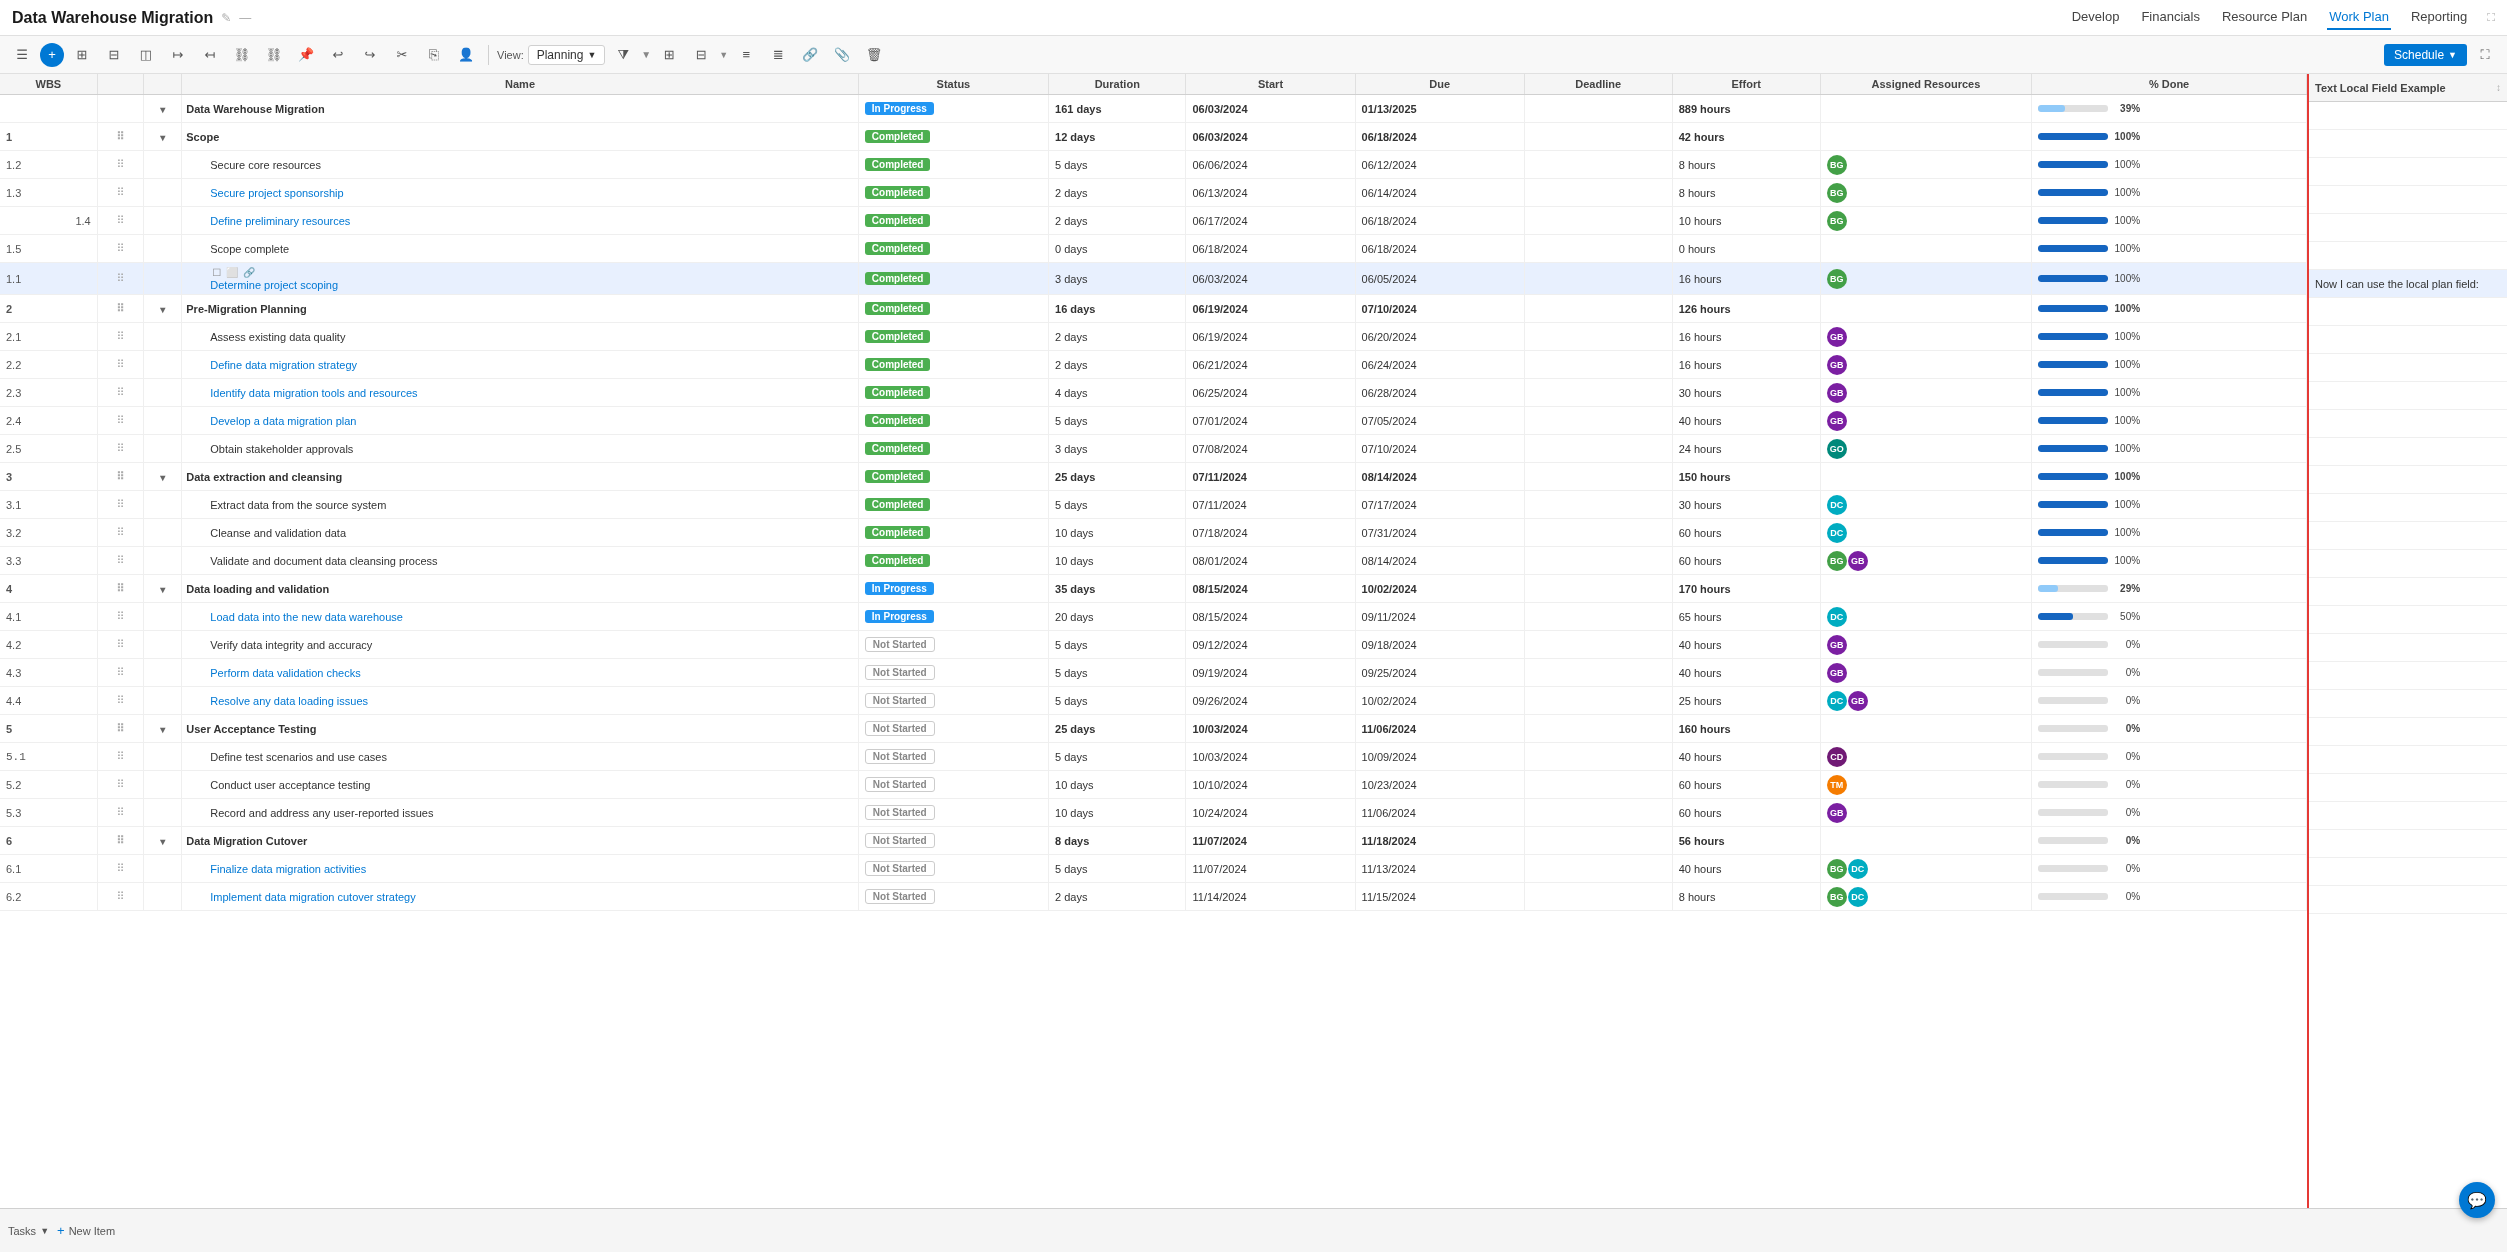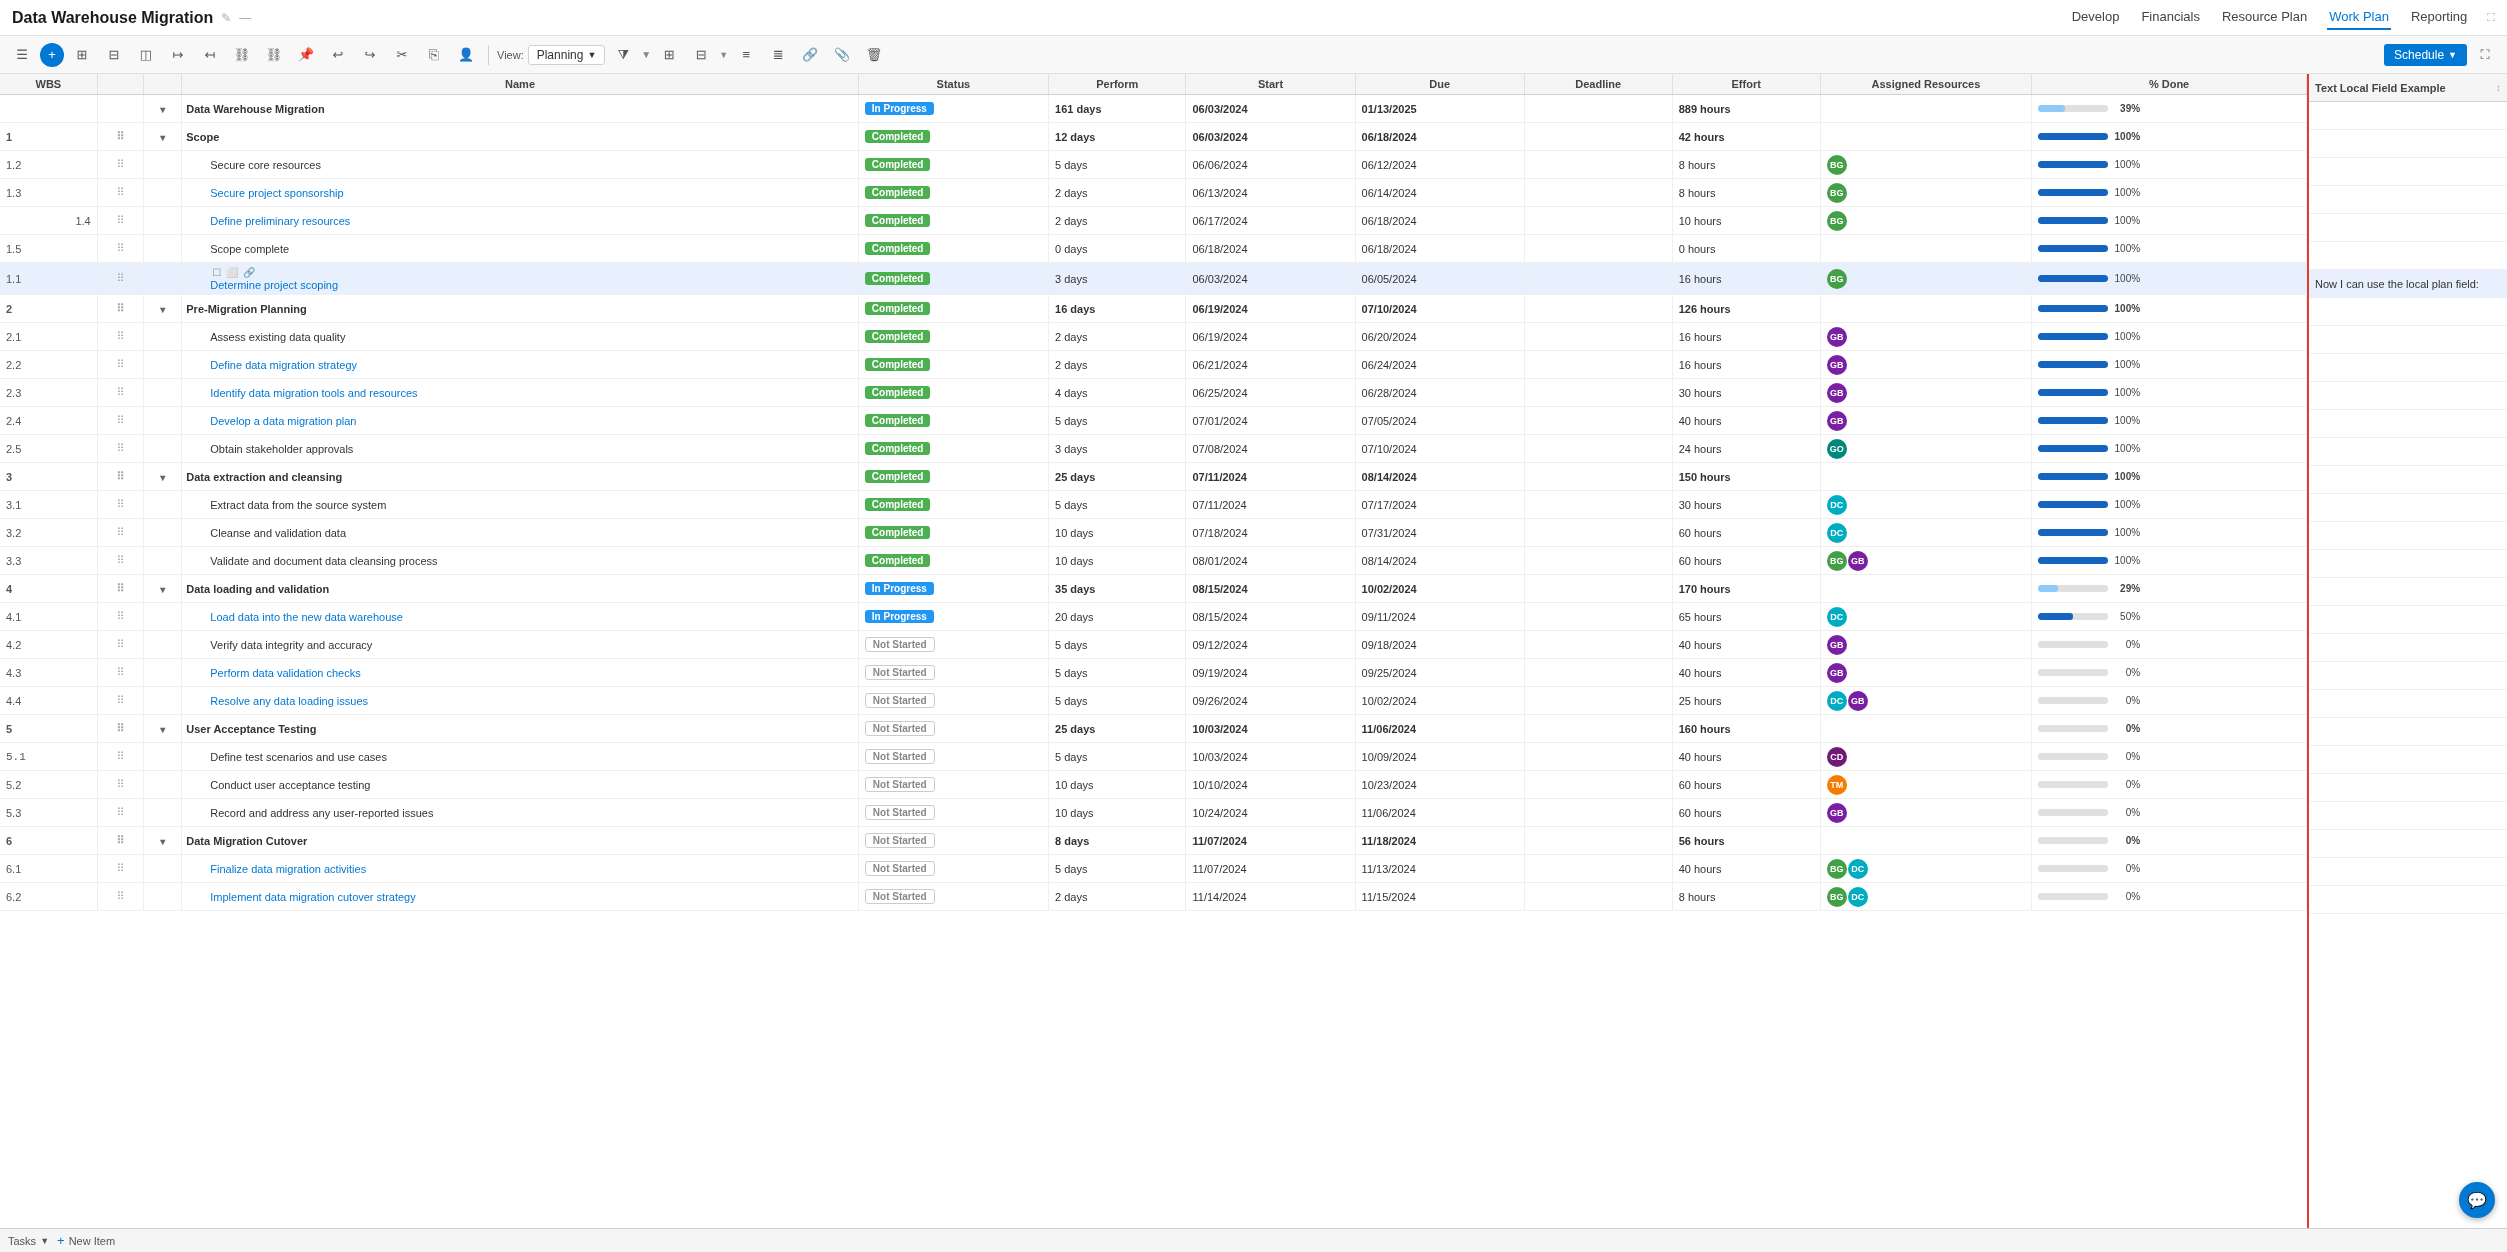--- a/index.html
+++ b/index.html
@@ -251,21 +251,21 @@
     .right-panel-cell.highlighted {
       background: #e8f0fe;
     }
 
     
     .bottom-bar {
       position: fixed;
       bottom: 0;
       left: 0;
       right: 0;
-      height: 24px;
+      height: 44px;
       background: #f5f5f5;
       border-top: 1px solid #d0d0d0;
       display: flex;
       align-items: center;
       padding: 0 8px;
       gap: 8px;
       font-size: 11px;
       color: #555;
       z-index: 20;
     }
@@ -370,21 +370,21 @@
 <div class="main-content">
   <div class="table-container">
     <table>
       <thead>
         <tr>
           <th class="col-wbs">WBS</th>
           <th style="width:22px;"></th>
           <th style="width:18px;"></th>
           <th class="col-name">Name</th>
           <th class="col-status">Status</th>
-          <th class="col-duration">Perform</th>
+          <th class="col-duration">Duration</th>
           <th class="col-start">Start</th>
           <th class="col-due">Due</th>
           <th class="col-deadline">Deadline</th>
           <th class="col-effort">Effort</th>
           <th class="col-resources">Assigned Resources</th>
           <th class="col-pct">% Done</th>
         </tr>
       </thead>
       <tbody id="task-tbody">
       <tr class="row-group">

